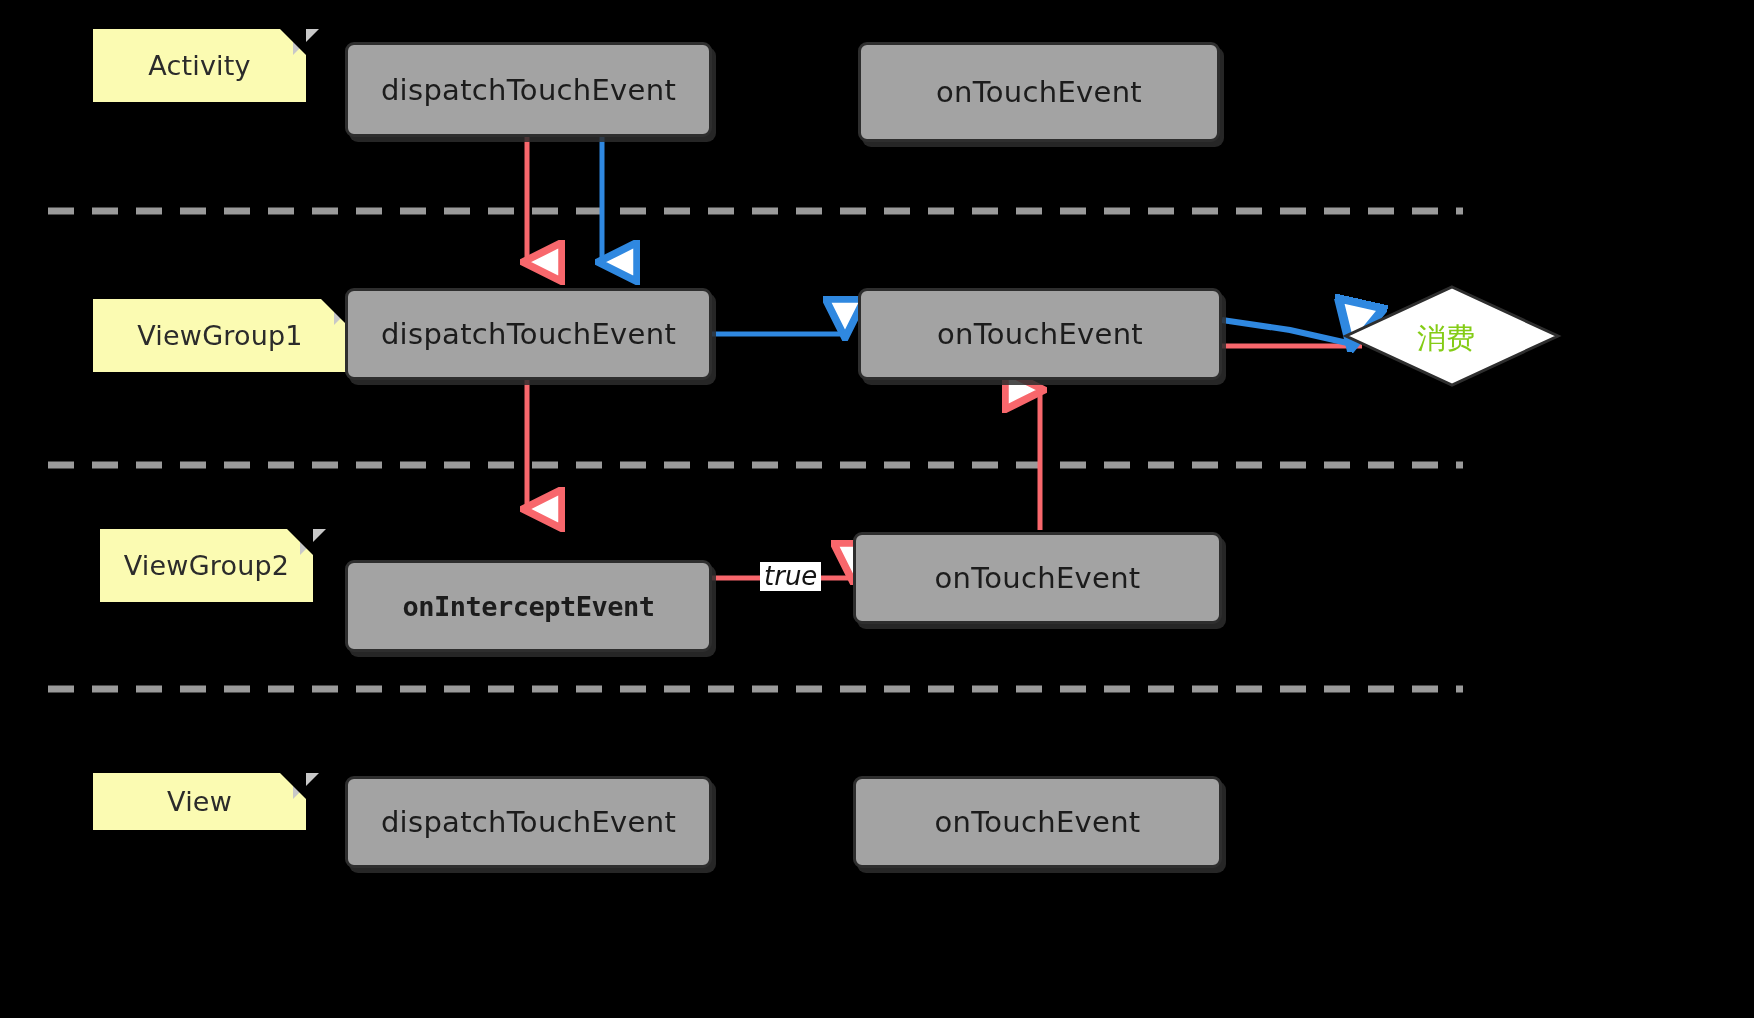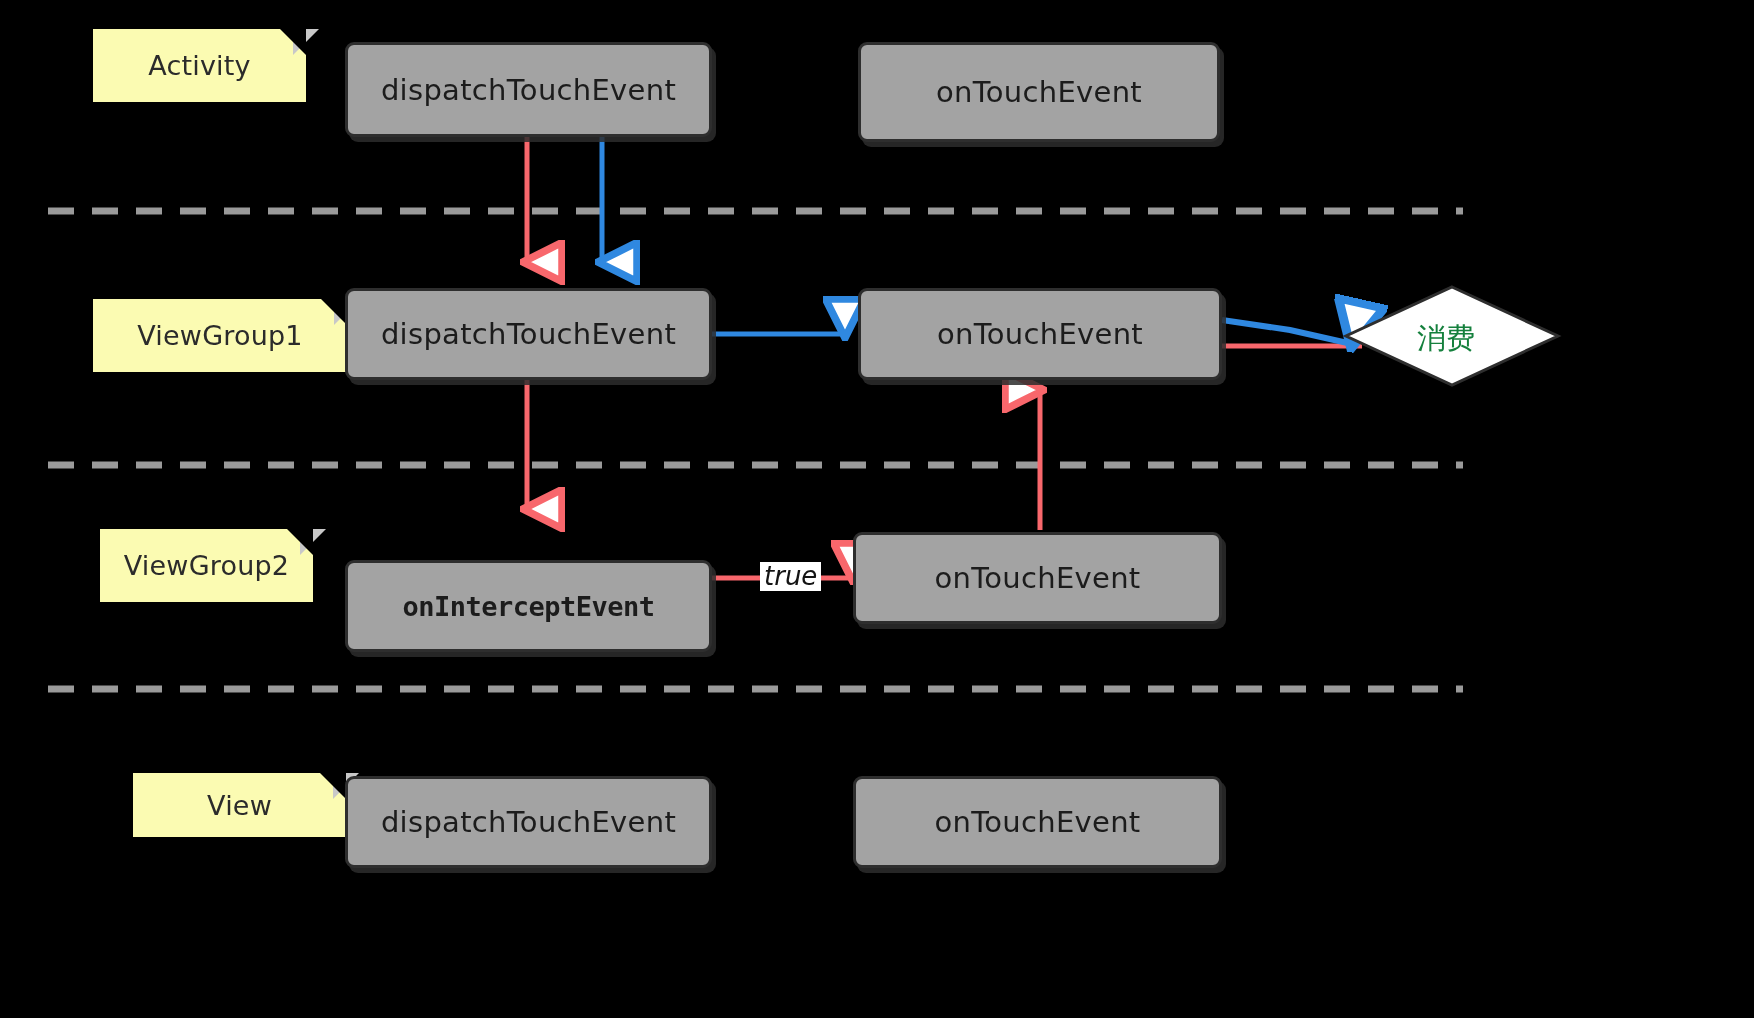--- a/index.html
+++ b/index.html
@@ -72,21 +72,21 @@
     letter-spacing: 0.3px;
   }
   .pbox.bold {
     font-weight: bold;
     font-family: "DejaVu Sans Mono", monospace;
     font-size: 27px;
     letter-spacing: -0.5px;
   }
   .diamond-label {
     position: absolute;
-    color: #15803d;
+    color: #84cc16;
     font-size: 29px;
     white-space: nowrap;
   }
 
   
   .edge-label {
     position: absolute;
     background: #ffffff;
     color: #141414;
     font-style: italic;
@@ -157,21 +157,21 @@
     <span class="note-fold-shadow"></span>
     <span class="note-fold"></span>
   </div>
 
   <div class="note" style="left:100px; top:529px; width:213px; height:73px;">
     <span>ViewGroup2</span>
     <span class="note-fold-shadow"></span>
     <span class="note-fold"></span>
   </div>
 
-  <div class="note" style="left:93px; top:773px; width:213px; height:64px;margin-left:40px;">
+  <div class="note" style="left:93px; top:773px; width:213px; height:57px;">
     <span>View</span>
     <span class="note-fold-shadow"></span>
     <span class="note-fold"></span>
   </div>
 
   <div class="pbox" style="left:345px; top:42px; width:367px; height:95px;">
     <span>dispatchTouchEvent</span>
   </div>
 
   <div class="pbox" style="left:858px; top:42px; width:362px; height:100px;">

